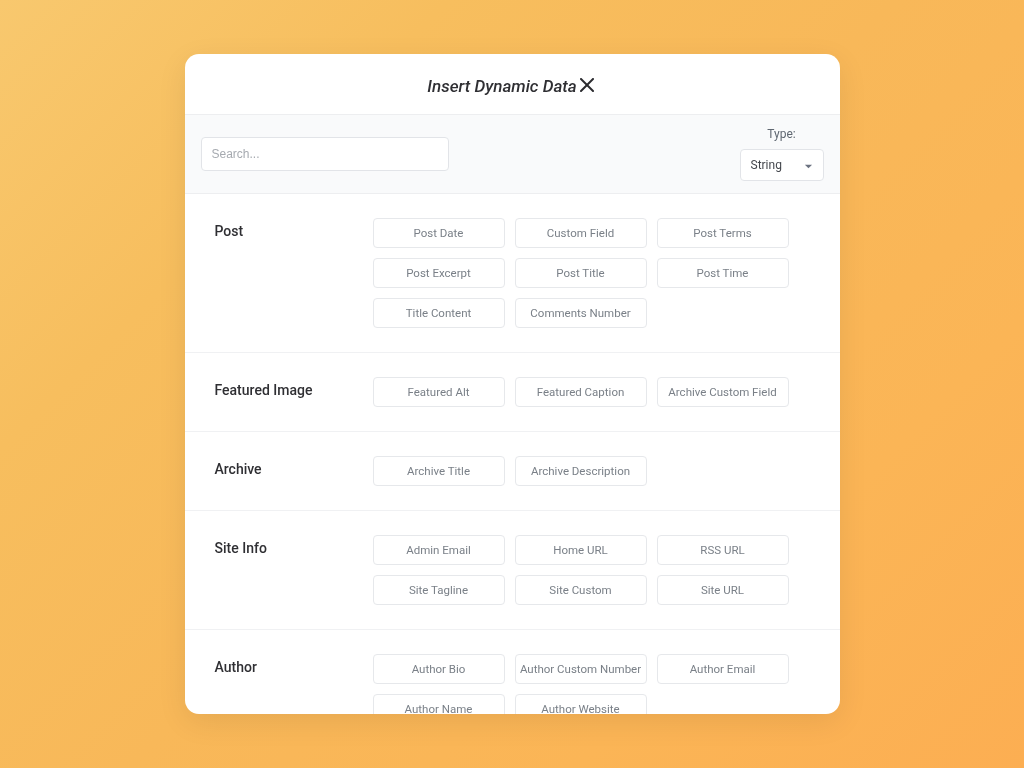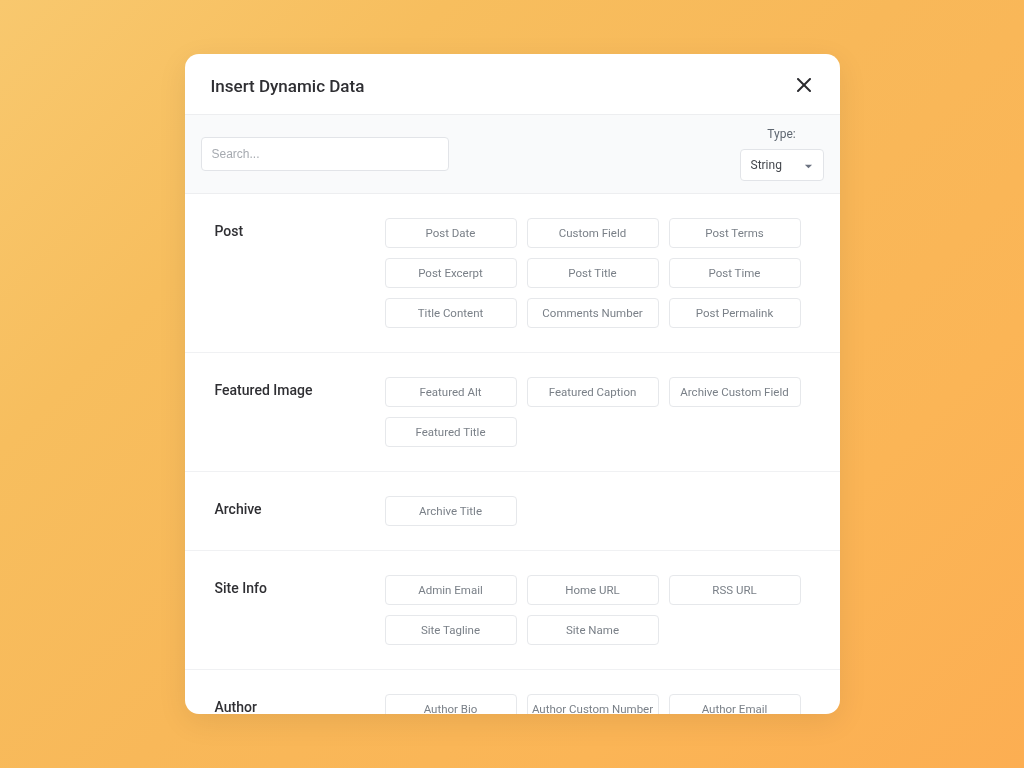--- a/index.html
+++ b/index.html
@@ -17,22 +17,23 @@
     background: #fff;
     border-radius: 14px;
     box-shadow: 0 8px 30px rgba(0,0,0,0.08);
     display: flex;
     flex-direction: column;
     overflow: hidden;
   }
   .modal-header {
     display: flex;
     align-items: center;
-    justify-content: space-between;
+    justify-content: center;
     padding: 22px 26px 18px 26px;
+    font-style: italic;
   }
   .modal-title {
     font-size: 17px;
     font-weight: 500;
     color: #2f2f33;
   }
   .close-btn {
     width: 20px;
     height: 20px;
     display: flex;
@@ -95,21 +96,21 @@
   }
   .type-caret svg { width: 9px; height: 9px; }
   .content {
     flex: 1;
     overflow: hidden;
   }
   .section {
     display: flex;
     padding: 24px 17px 24px 30px;
     border-bottom: 1px solid #f0f1f3;
-    gap: 24px;
+    gap: 12px;
   }
   .section:last-child { border-bottom: none; }
   .section-label {
     width: 146px;
     flex-shrink: 0;
     font-size: 14px;
     font-weight: 500;
     color: #2f2f33;
     padding-top: 5px;
   }
@@ -171,46 +172,46 @@
         <div class="section-label">Post</div>
         <div class="chips">
           <div class="chip">Post Date</div>
           <div class="chip">Custom Field</div>
           <div class="chip">Post Terms</div>
           <div class="chip">Post Excerpt</div>
           <div class="chip">Post Title</div>
           <div class="chip">Post Time</div>
           <div class="chip">Title Content</div>
           <div class="chip">Comments Number</div>
-          <div class="chip">Post Permalink</div>
         </div>
       </div>
       <div class="section">
         <div class="section-label">Featured Image</div>
         <div class="chips">
           <div class="chip">Featured Alt</div>
           <div class="chip">Featured Caption</div>
           <div class="chip">Archive Custom Field</div>
-          <div class="chip">Featured Title</div>
         </div>
       </div>
       <div class="section">
         <div class="section-label">Archive</div>
         <div class="chips">
           <div class="chip">Archive Title</div>
+          <div class="chip">Archive Description</div>
         </div>
       </div>
       <div class="section">
         <div class="section-label">Site Info</div>
         <div class="chips">
           <div class="chip">Admin Email</div>
           <div class="chip">Home URL</div>
           <div class="chip">RSS URL</div>
           <div class="chip">Site Tagline</div>
-          <div class="chip">Site Name</div>
+          <div class="chip">Site Custom</div>
+          <div class="chip">Site URL</div>
         </div>
       </div>
       <div class="section">
         <div class="section-label">Author</div>
         <div class="chips">
           <div class="chip">Author Bio</div>
           <div class="chip">Author Custom Number</div>
           <div class="chip">Author Email</div>
           <div class="chip">Author Name</div>
           <div class="chip">Author Website</div>

